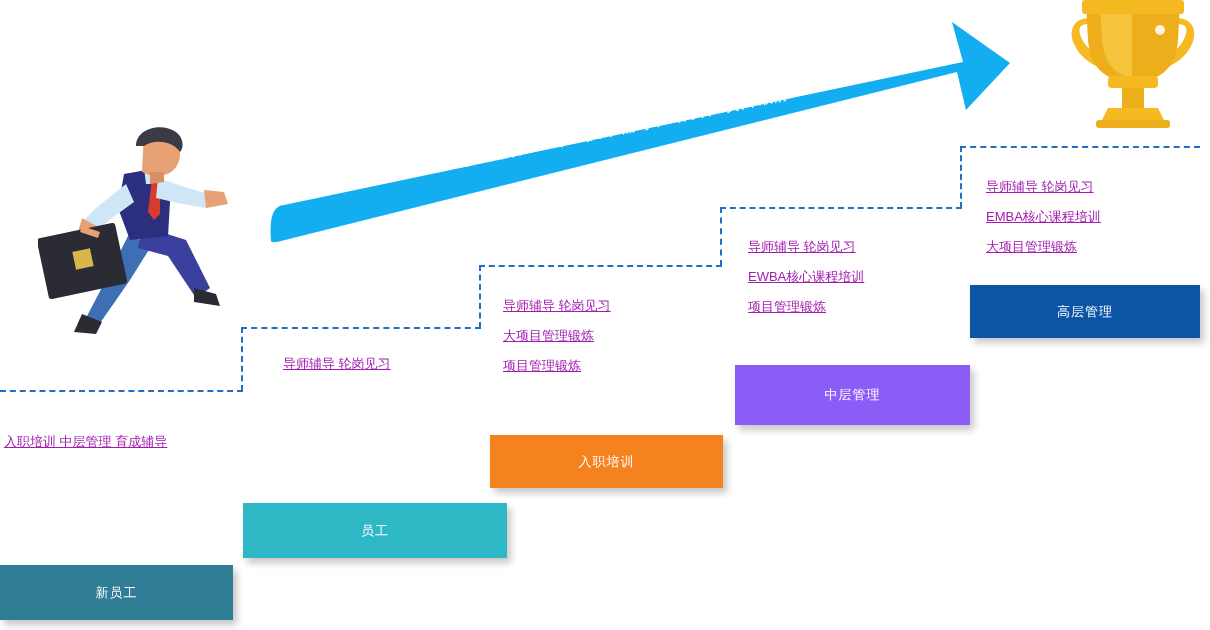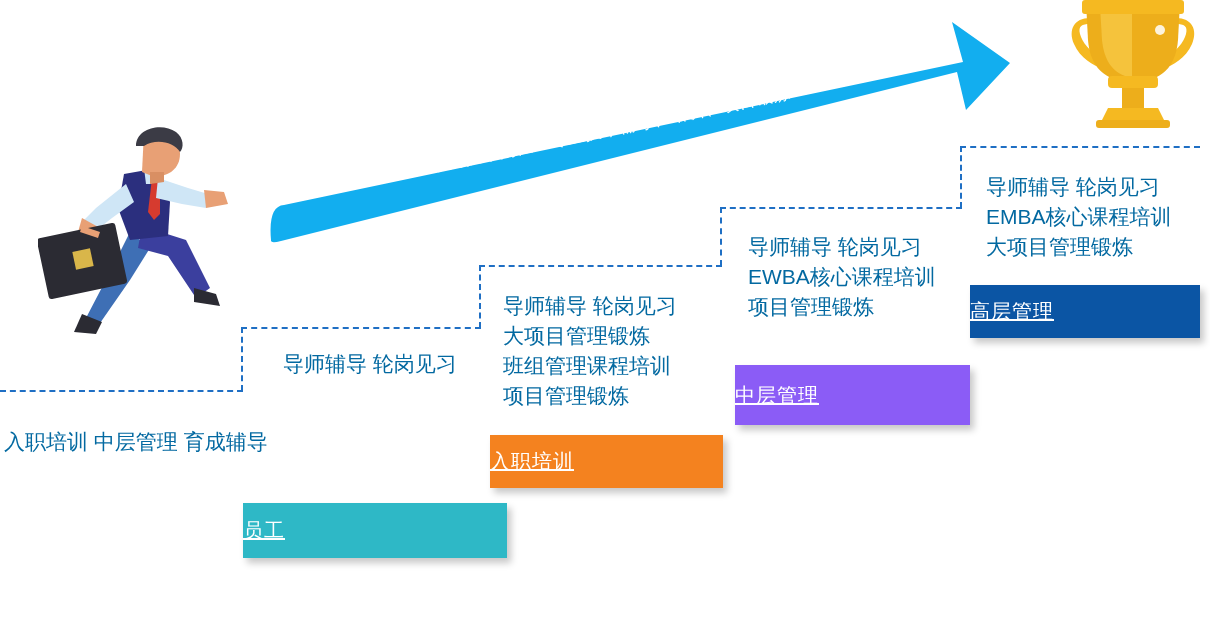--- a/index.html
+++ b/index.html
@@ -16,34 +16,35 @@
     height: 630px;
     background: #ffffff;
     overflow: hidden;
   }
 
   
   .step-box {
     position: absolute;
     display: flex;
     align-items: center;
+    justify-content: center;
     color: #ffffff;
-    font-size: 20px;
+    font-size: 13px;
     letter-spacing: 1px;
     box-shadow: 4px 5px 7px rgba(0,0,0,0.22);
-    text-decoration: underline;
   }
 
   
   .detail-block {
     position: absolute;
-    color: #0369a1;
-    font-size: 21px;
+    color: #a21caf;
+    font-size: 13px;
     line-height: 30px;
     white-space: nowrap;
+    text-decoration: underline;
   }
   .detail-block .line { display: block; }
 
   
   .dash-h {
     position: absolute;
     height: 0;
     border-top: 2px dashed #1f6fc4;
   }
   .dash-v {
@@ -178,36 +179,38 @@
     <span class="line">入职培训 中层管理 育成辅导</span>
   </div>
 
   <div class="detail-block" style="left:283px; top:349px;">
     <span class="line">导师辅导 轮岗见习</span>
   </div>
 
   <div class="detail-block" style="left:503px; top:291px;">
     <span class="line">导师辅导 轮岗见习</span>
     <span class="line">大项目管理锻炼</span>
-    <span class="line">班组管理课程培训</span>
     <span class="line">项目管理锻炼</span>
   </div>
 
   <div class="detail-block" style="left:748px; top:232px;">
     <span class="line">导师辅导 轮岗见习</span>
     <span class="line">EWBA核心课程培训</span>
     <span class="line">项目管理锻炼</span>
   </div>
 
   <div class="detail-block" style="left:986px; top:172px;">
     <span class="line">导师辅导 轮岗见习</span>
     <span class="line">EMBA核心课程培训</span>
     <span class="line">大项目管理锻炼</span>
   </div>
 
+  <div class="step-box" style="left:0px; top:565px; width:233px; height:55px; background:#2F7E96;">
+    <span>新员工</span>
+  </div>
 
   <div class="step-box" style="left:243px; top:503px; width:264px; height:55px; background:#2EB8C6;">
     <span>员工</span>
   </div>
 
   <div class="step-box" style="left:490px; top:435px; width:233px; height:53px; background:#F4821F;">
     <span>入职培训</span>
   </div>
 
   <div class="step-box" style="left:735px; top:365px; width:235px; height:60px; background:#8b5cf6;">

